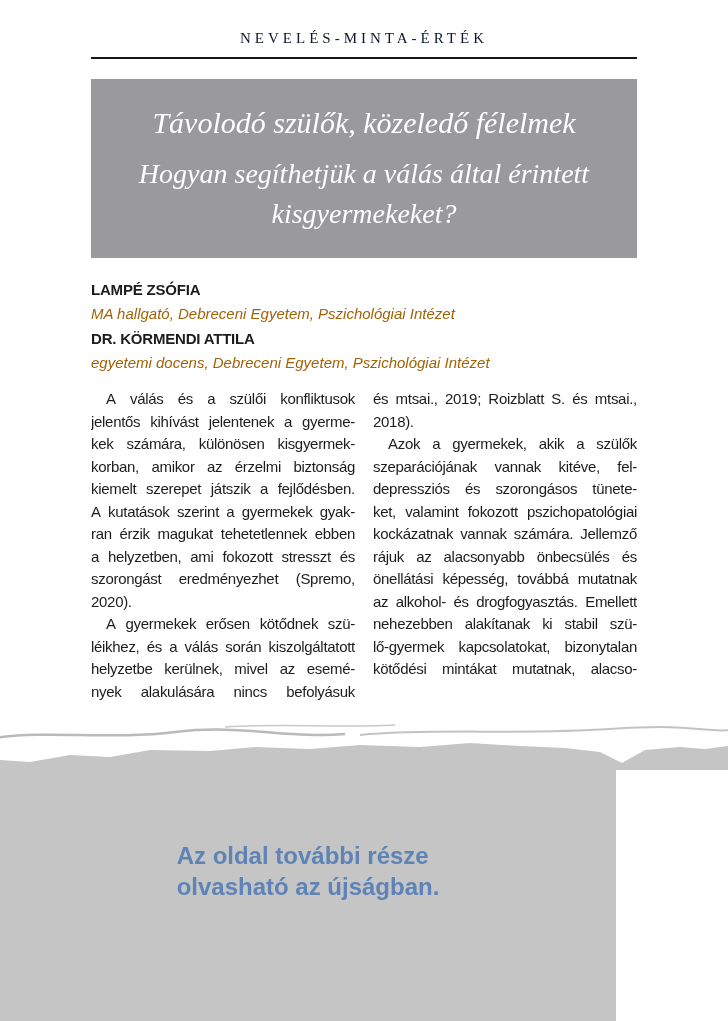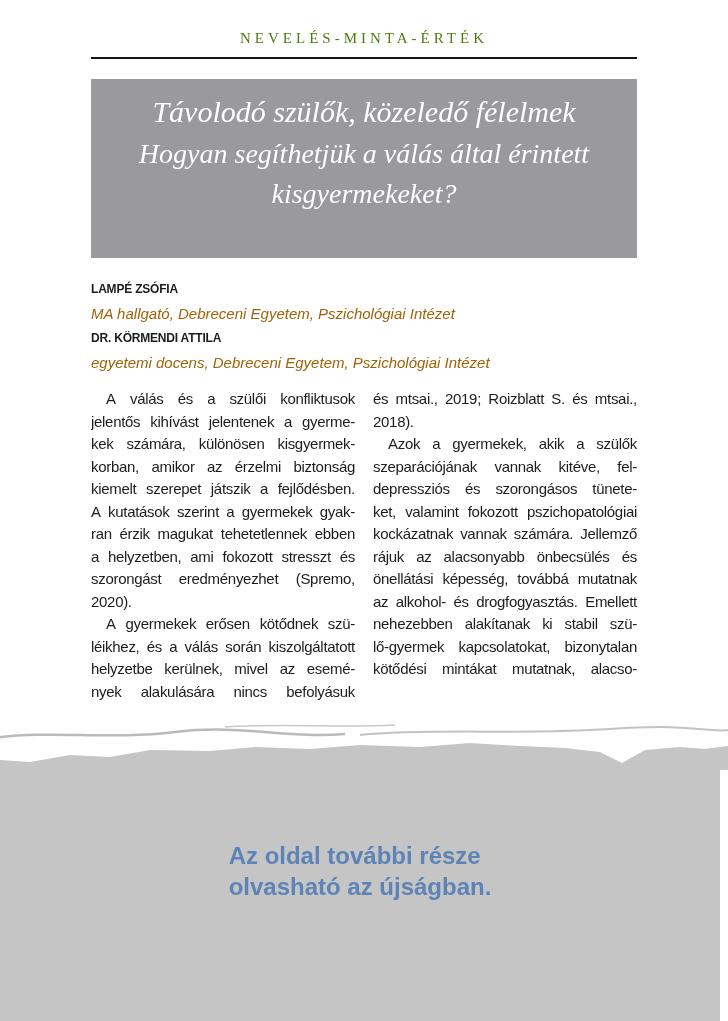--- a/index.html
+++ b/index.html
@@ -12,73 +12,73 @@
   }
   .content { margin:0 91px; width:546px; position:relative; }
 
   
   .page-header {
     padding-top:30px;
     text-align:center;
     font-family:cursive;
     font-size:15px;
     letter-spacing:4px;
-    color:#4d7c0f;
+    color:#0f172a;
   }
   .rule { border:none; border-top:2px solid #161616; margin:10px 0 0 0; }
 
   
   .title-box {
     margin-top:20px;
     height:179px;
     background:#9a999b;
     color:#ffffff;
     text-align:center;
     box-sizing:border-box;
     padding-top:12px;
   }
   .title {
     font-family:cursive;
     font-style:italic;
     font-size:30px;
     line-height:41px;
     max-width:440px;
-    margin:0 auto;
+    margin:11px auto;
   }
   .subtitle {
     font-family:cursive;
     font-style:italic;
     font-size:28px;
     line-height:40px;
     max-width:524px;
     margin:2px auto 0 auto;
   }
 
   
   .authors { margin-top:20px; color:#1c1c1c; }
-  .author-name { font-weight:bold; font-size:12px; line-height:23px; letter-spacing:-0.2px; }
+  .author-name { font-weight:bold; font-size:15px; line-height:23px; letter-spacing:-0.2px; }
   .author-affil { font-style:italic; font-size:15px; line-height:26px; color:#a16207; }
 
   
   .columns { display:flex; gap:18px; margin-top:12px; }
   .col { width:264px; }
   .bodyline {
     font-size:15px;
     line-height:22.5px;
     height:22.5px;
     letter-spacing:-0.3px;
     color:#1c1c1c;
     overflow:hidden;
     white-space:nowrap;
   }
   .bodyline.justify { display:flex; justify-content:space-between; }
   .bodyline.indent { padding-left:15px; }
 
   
-  .bottom { position:absolute; left:0; top:718px; width:720px; height:303px; }
+  .bottom { position:absolute; left:0; top:718px; width:616px; height:303px; }
   .tear { display:block; width:728px; height:52px; }
   .paper { background:#c5c5c5; height:251px; }
   .note { padding-top:70px; display:flex; justify-content:center; }
   .note-inner {
     text-align:left;
     font-weight:bold;
     font-size:24px;
     line-height:31px;
     color:#5d83b7;
   }

